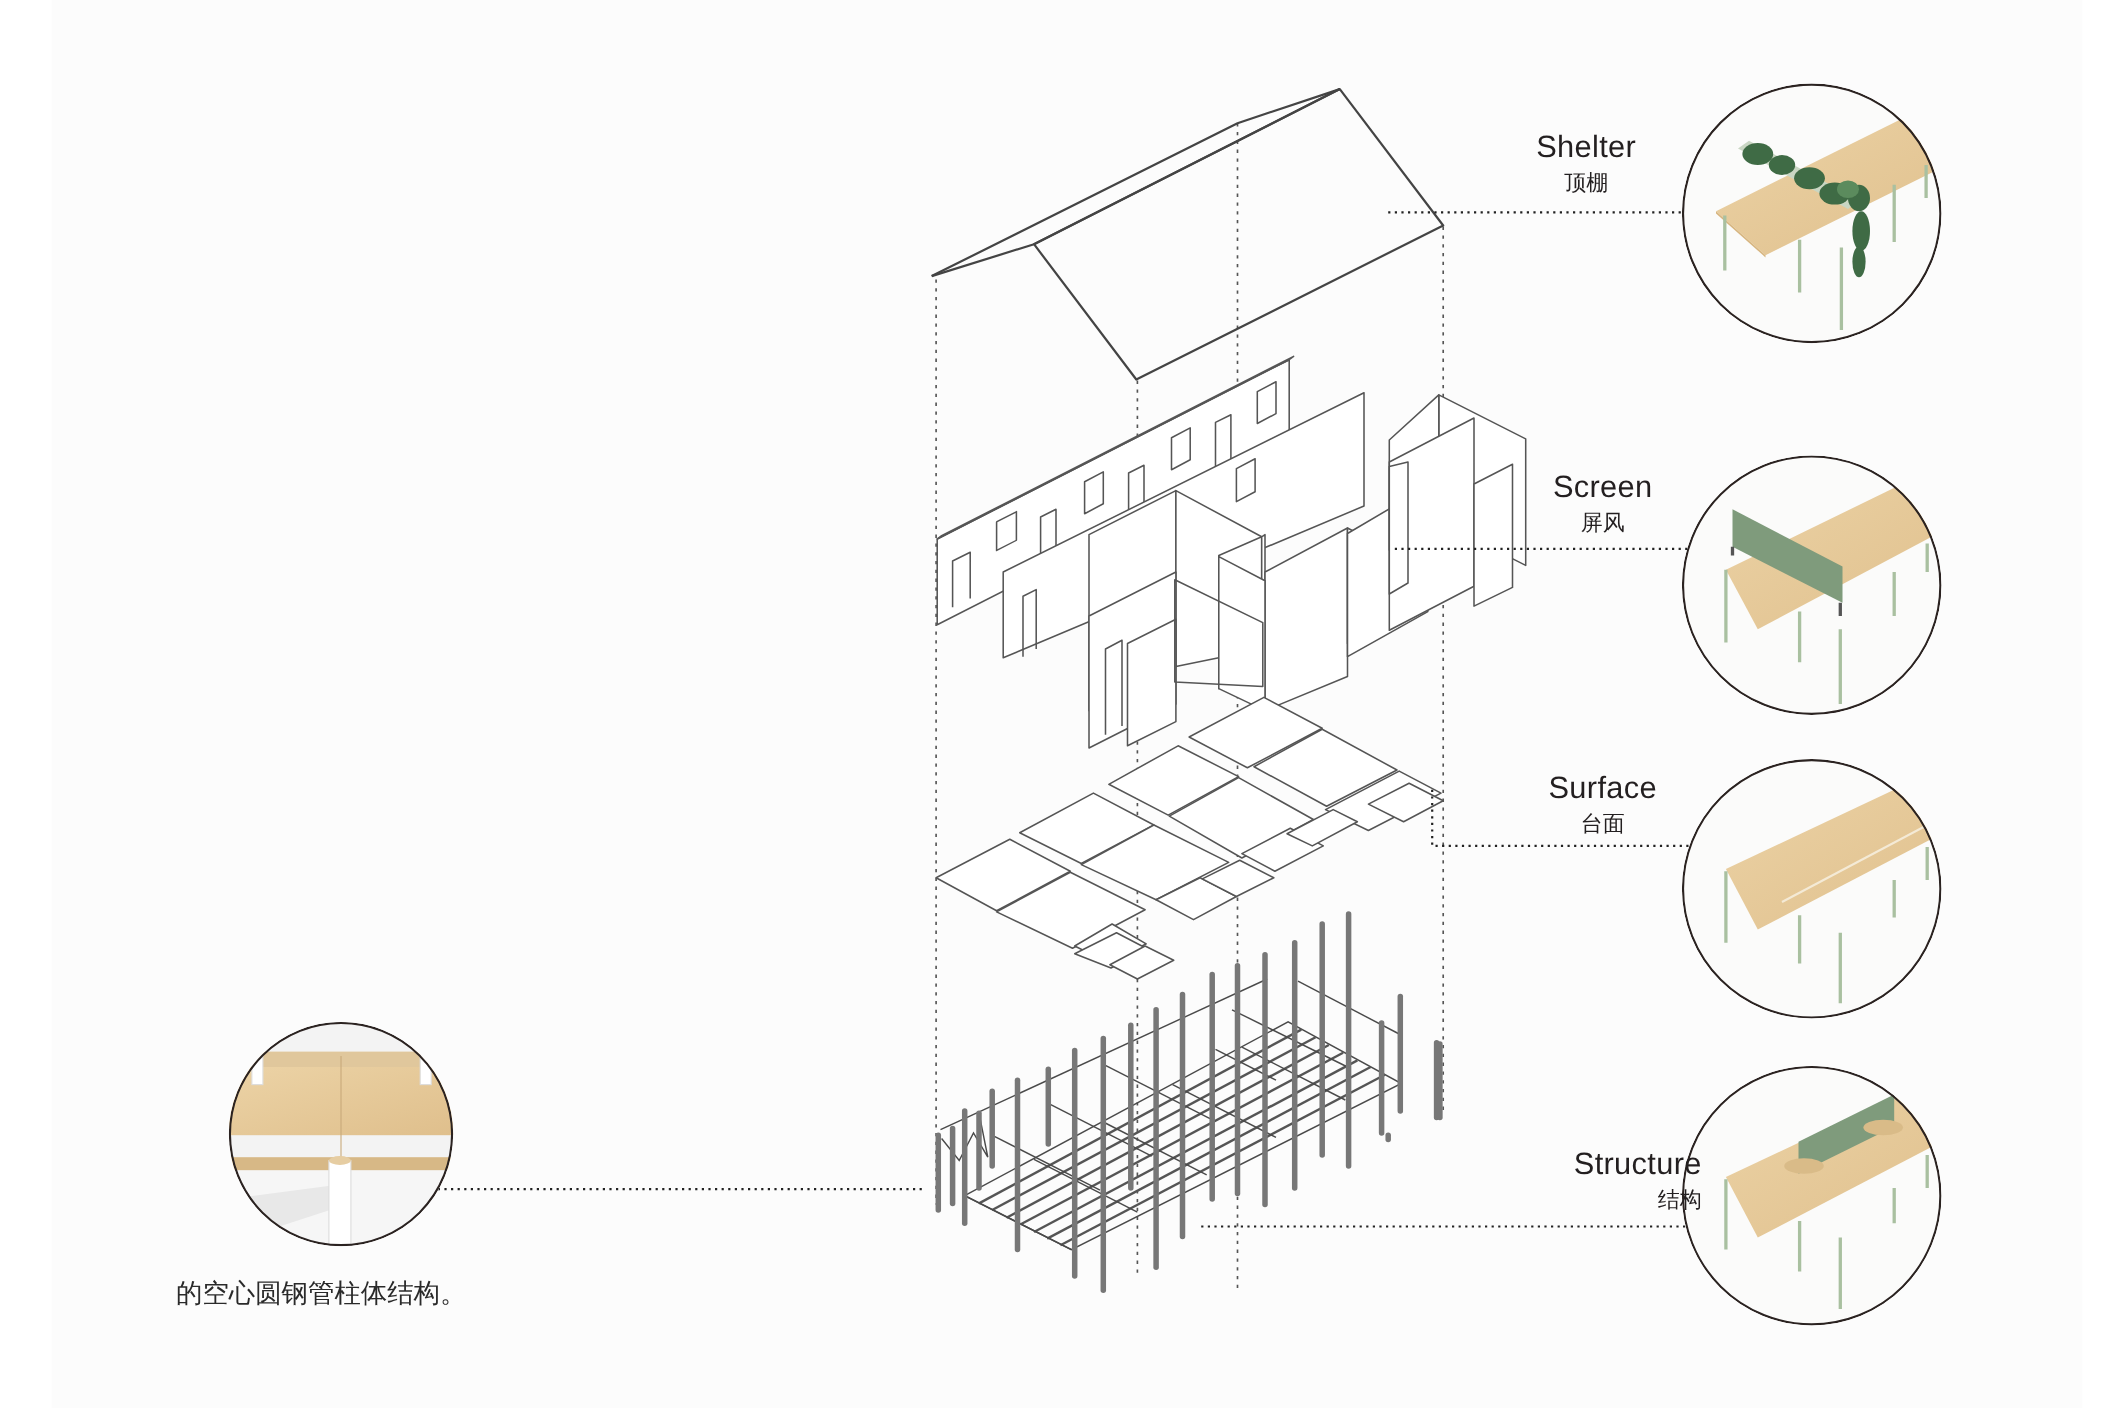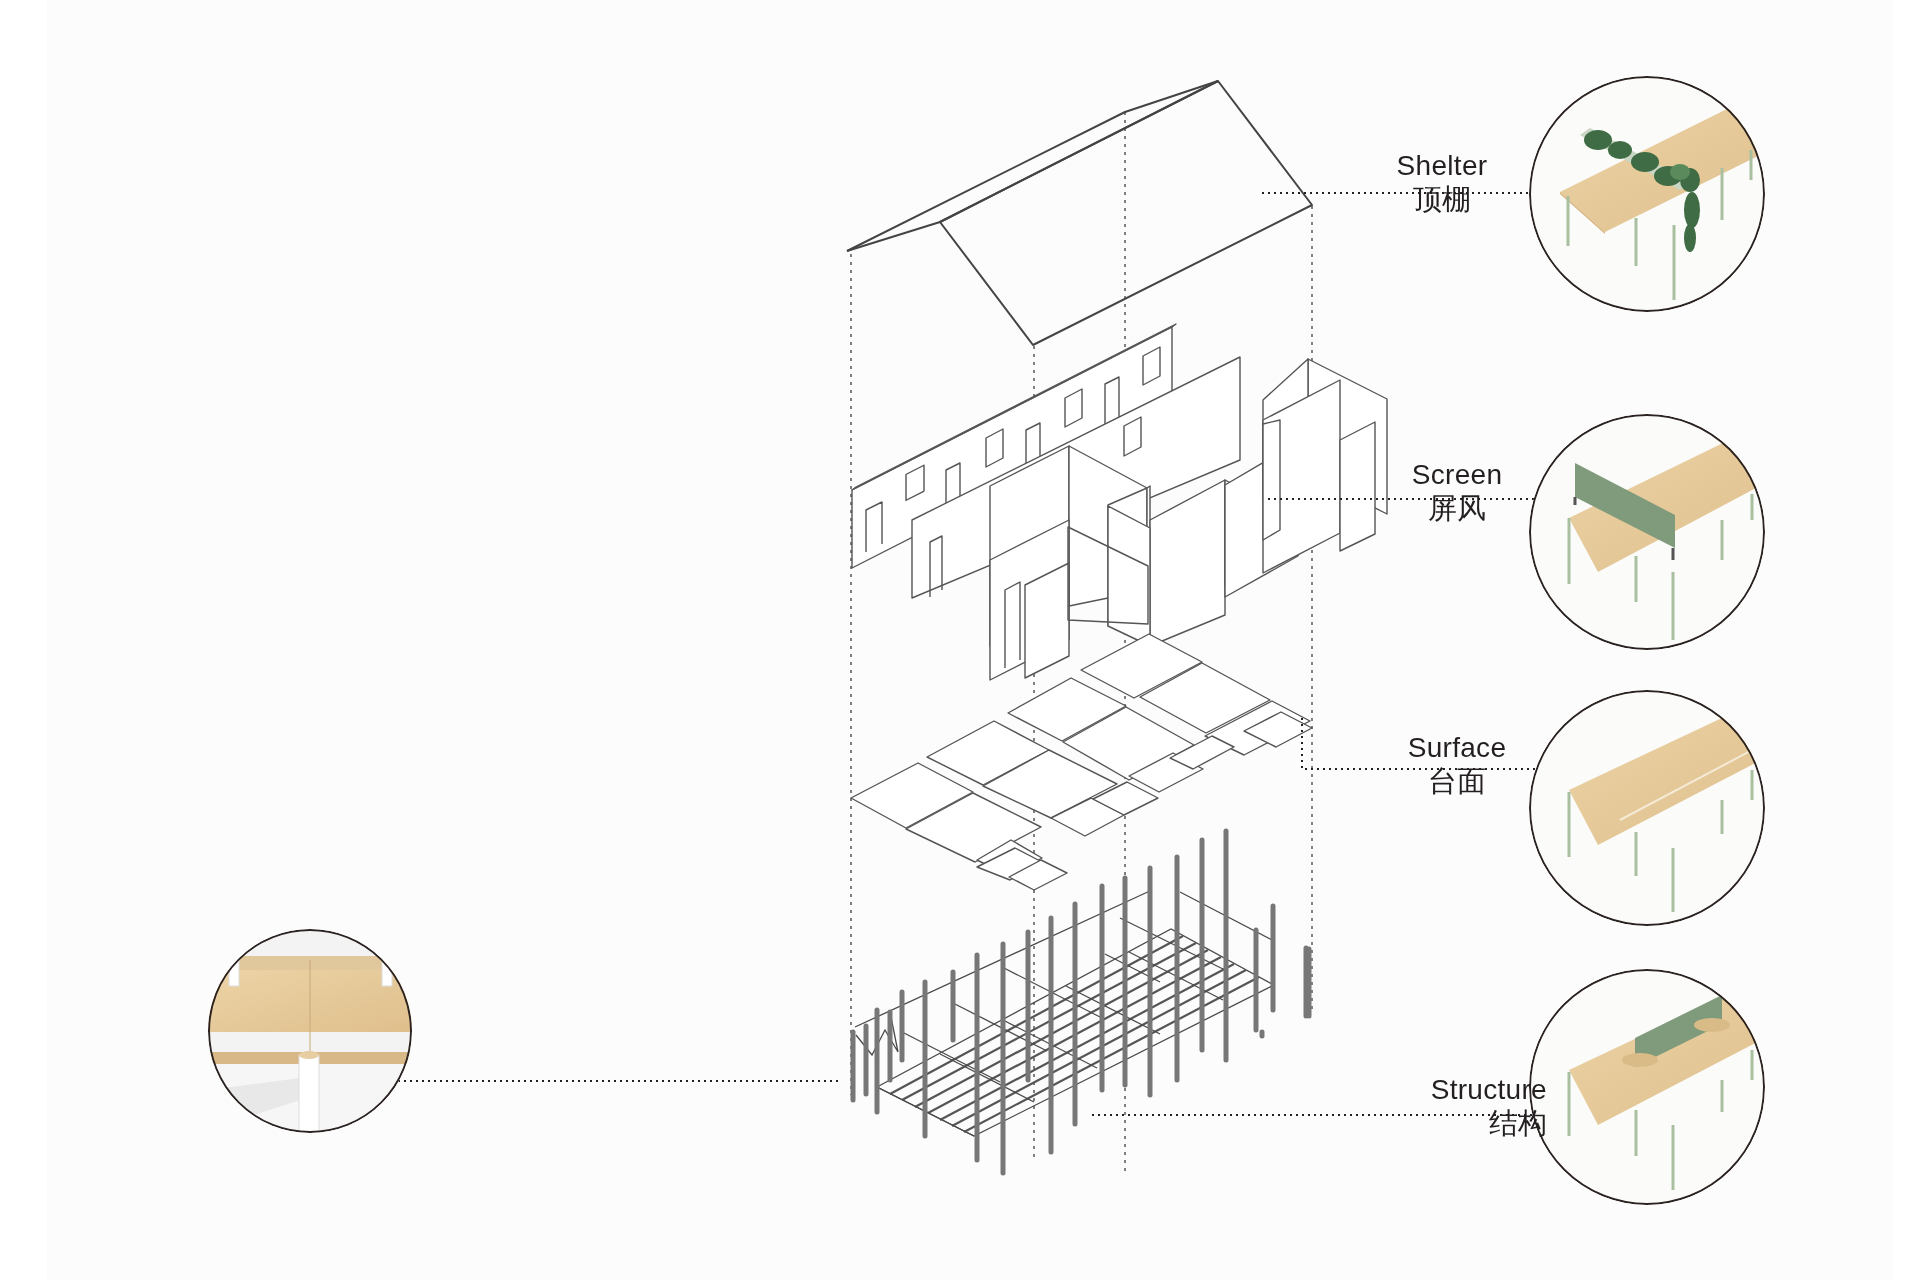--- a/index.html
+++ b/index.html
@@ -1,21 +1,21 @@
 <!DOCTYPE html>
 <html><head>
 <meta charset="utf-8">
 <style>
   html,body{margin:0;padding:0;}
   body{width:1920px;height:1280px;background:#ffffff;position:relative;overflow:hidden;font-family:"Liberation Sans","DejaVu Sans",sans-serif;color:#231f20;}
   .panel{position:absolute;left:47px;top:0;width:1846px;height:1280px;background:#fcfcfc;}
   svg.diagram{position:absolute;left:0;top:0;}
-  .label{position:absolute;text-align:center;width:180px;margin-top:32px;}
+  .label{position:absolute;text-align:center;width:180px;}
   .label .en{display:block;font-size:28px;line-height:32px;font-weight:300;letter-spacing:0.3px;}
-  .label .zh{display:block;font-size:29px;line-height:30px;margin-top:2px;}
+  .label .zh{display:block;font-size:20px;line-height:30px;margin-top:2px;}
   .caption{position:absolute;left:160px;top:1160px;font-size:24px;line-height:33px;color:#2a2a2a;}
   .caption span{display:block;}
 </style>
 </head>
 <body>
 
 <div class="panel"></div>
 
 <svg class="diagram" width="1920" height="1280" viewBox="0 0 1920 1280" xmlns="http://www.w3.org/2000/svg">
   <defs>
@@ -276,13 +276,14 @@
 <div class="label" style="left:1367px;top:700px;">
   <span class="en">Surface</span>
   <span class="zh">台面</span>
 </div>
 <div class="label" style="left:1367px;top:1042px;text-align:right;">
   <span class="en">Structure</span>
   <span class="zh">结构</span>
 </div>
 
 <div class="caption">
+  <span>的空心圆钢管柱体结构。</span>
 </div>
 
 </body></html>

